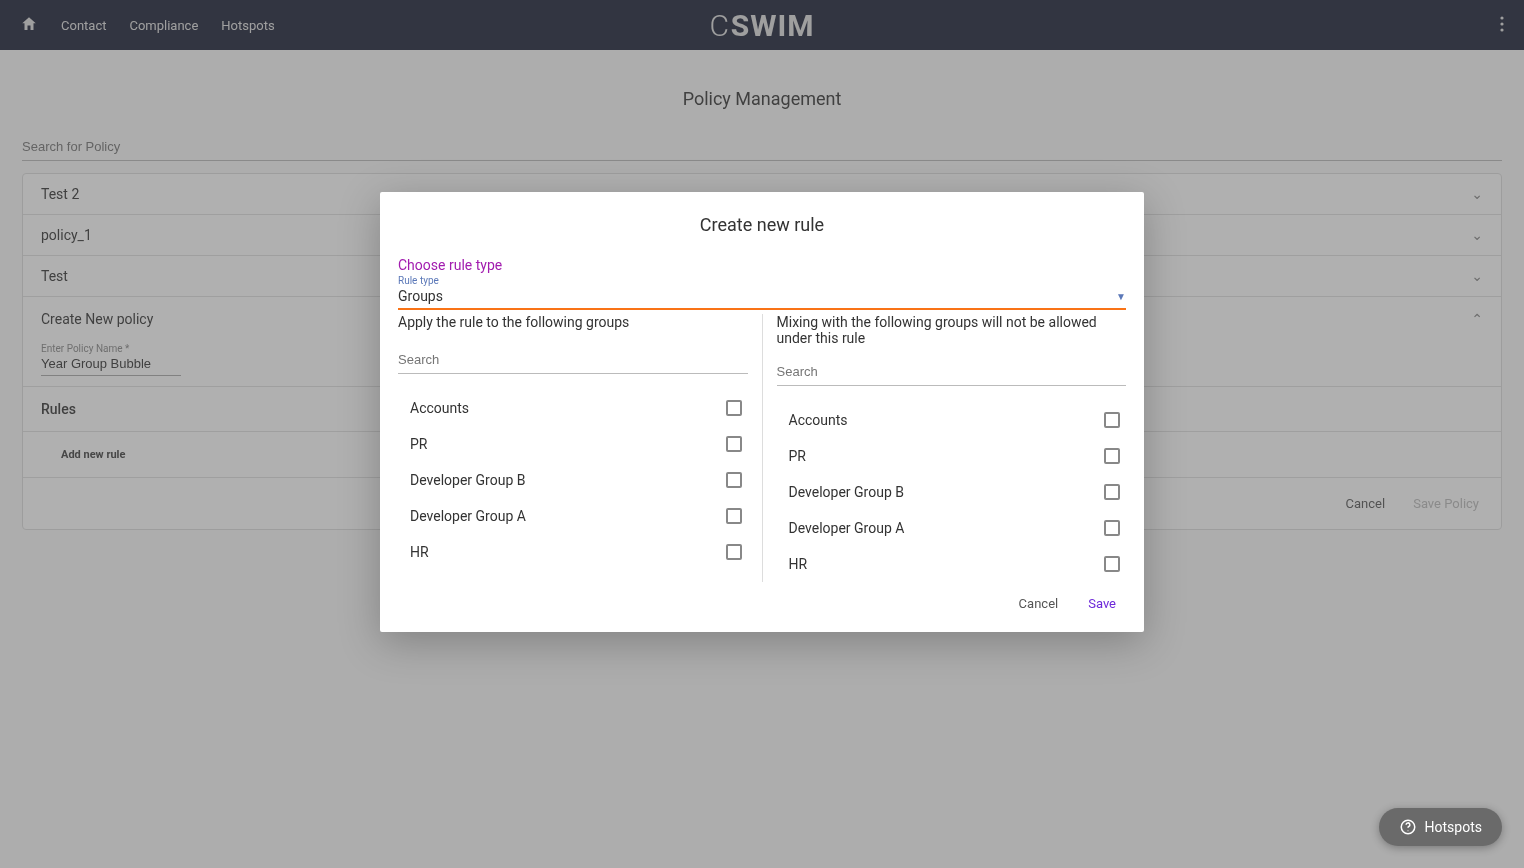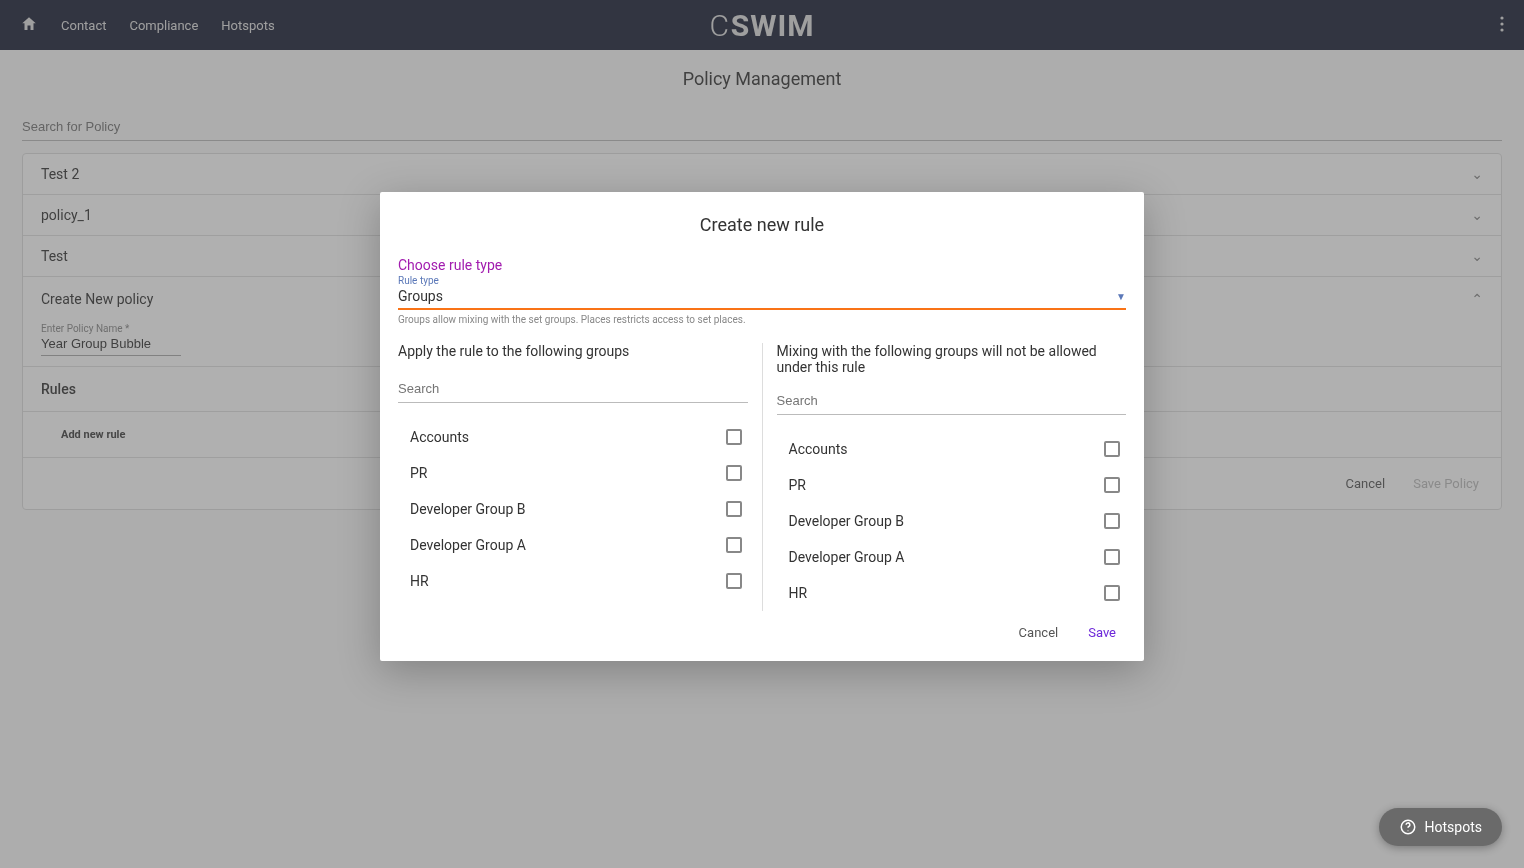--- a/index.html
+++ b/index.html
@@ -9,21 +9,21 @@
 .header { background: #1a1f35; height: 50px; display: flex; align-items: center; padding: 0 20px; color: #fff; position: relative; }
 .header-left { display: flex; align-items: center; gap: 23px; }
 .header-left a { color: #e0e0e0; text-decoration: none; font-size: 13px; }
 .home-icon { width: 18px; height: 18px; fill: #e0e0e0; }
 .logo { position: absolute; left: 50%; transform: translateX(-50%); color: #e0e0e0; font-size: 30px; font-weight: 300; letter-spacing: 2px; }
 .logo .bold { font-weight: 700; letter-spacing: 1px; }
 .header-right { margin-left: auto; }
 .dots-icon { width: 4px; height: 16px; fill: #e0e0e0; }
 
 
-.page-title { text-align: center; margin-top: 18px; font-size: 18px; font-weight: 400; color: #333; }
+.page-title { text-align: center; margin-top: 38px; font-size: 18px; font-weight: 400; color: #333; }
 .search-policy { margin: 26px 22px 0; }
 .search-policy input { width: 100%; border: 0; border-bottom: 1px solid #bbb; padding: 4px 0 6px; font-size: 13px; background: transparent; color: #666; outline: none; }
 
 .policy-list { margin: 12px 22px 0; border: 1px solid #ddd; border-radius: 4px; background: #fff; }
 .policy-item { display: flex; align-items: center; padding: 12px 18px; border-bottom: 1px solid #e0e0e0; font-size: 14px; color: #333; }
 .policy-item:last-child { border-bottom: 0; }
 .policy-item .chev { margin-left: auto; color: #888; }
 
 .create-panel { padding: 14px 18px 0; border-bottom: 1px solid #e0e0e0; }
 .create-panel .cp-head { display: flex; align-items: center; }
@@ -129,21 +129,20 @@
 <div class="overlay">
   <div class="modal">
     <div class="modal-title">Create new rule</div>
     <div class="modal-body">
       <div class="choose-label">Choose rule type</div>
       <div class="rt-label">Rule type</div>
       <div class="rt-select">
         <span>Groups</span>
         <span class="arrow">▼</span>
       </div>
-      <div class="rt-hint">Groups allow mixing with the set groups. Places restricts access to set places.</div>
 
       <div class="columns">
         <div class="col">
           <div class="col-title">Apply the rule to the following groups</div>
           <input class="col-search" placeholder="Search" style="">
           <div class="grp-row">
               <span>Accounts</span>
               <span class="cb"></span>
             </div>
           <div class="grp-row">

